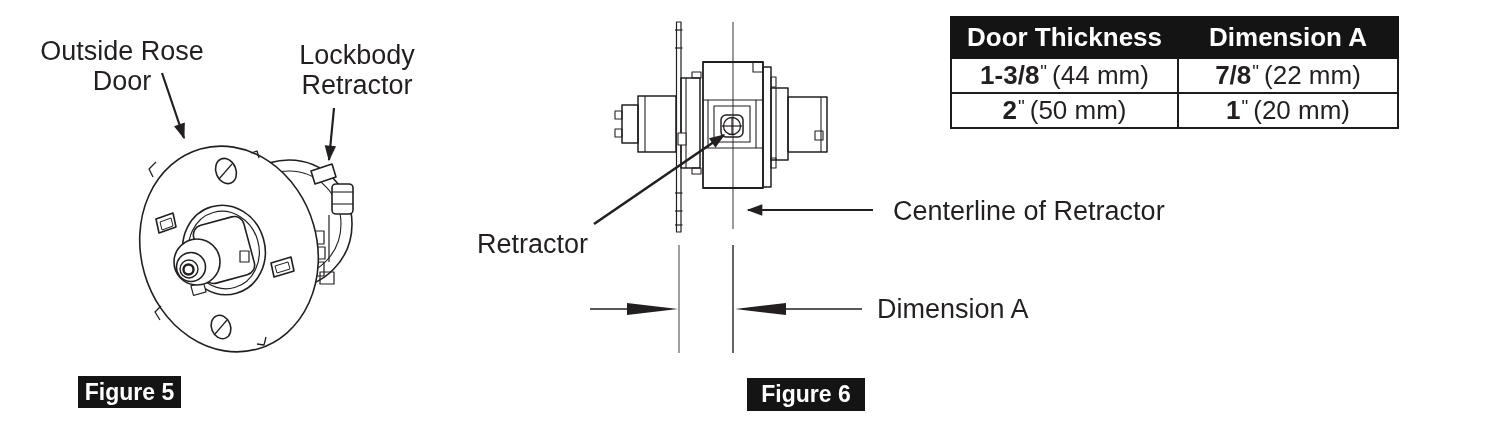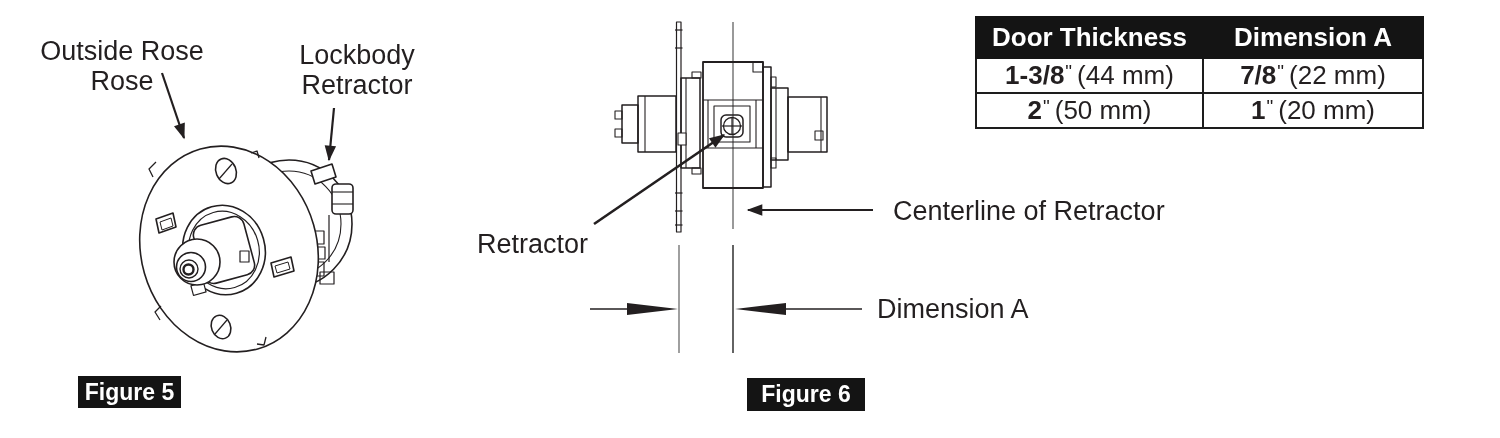--- a/index.html
+++ b/index.html
@@ -23,21 +23,21 @@
   .badge{
     position:absolute;
     background:#141414;
     color:#ffffff;
     font-weight:bold;
     font-size:23px;
     display:flex;align-items:center;justify-content:center;
   }
   table.spec{
     position:absolute;
-    left:975px;top:16px;
+    left:950px;top:16px;
     width:447px;
     border-collapse:collapse;
     table-layout:fixed;
     padding-left:40px;
   }
   table.spec th{
     background:#141414;
     color:#ffffff;
     font-weight:bold;
     font-size:26px;
@@ -198,21 +198,21 @@
         <line x1="590" y1="309" x2="630" y2="309" stroke-width="1.6"></line>
         <polygon points="678,309 627,303 627,315" fill="#231f20" stroke="none"></polygon>
         <polygon points="735,309 786,303 786,315" fill="#231f20" stroke="none"></polygon>
         <line x1="786" y1="309" x2="862" y2="309" stroke-width="1.6"></line>
       </g>
     </g>
   </svg>
 
   <div class="lbl center" style="left:38px;top:36px;width:168px;">
     <div>Outside Rose</div>
-    <div>Rose</div>
+    <div>Door</div>
   </div>
 
   <div class="lbl center" style="left:293px;top:40px;width:128px;">
     <div>Lockbody</div>
     <div>Retractor</div>
   </div>
 
   <div class="lbl" style="left:477px;top:229px;">Retractor</div>
 
   <div class="lbl" style="left:893px;top:196px;">Centerline of Retractor</div>

